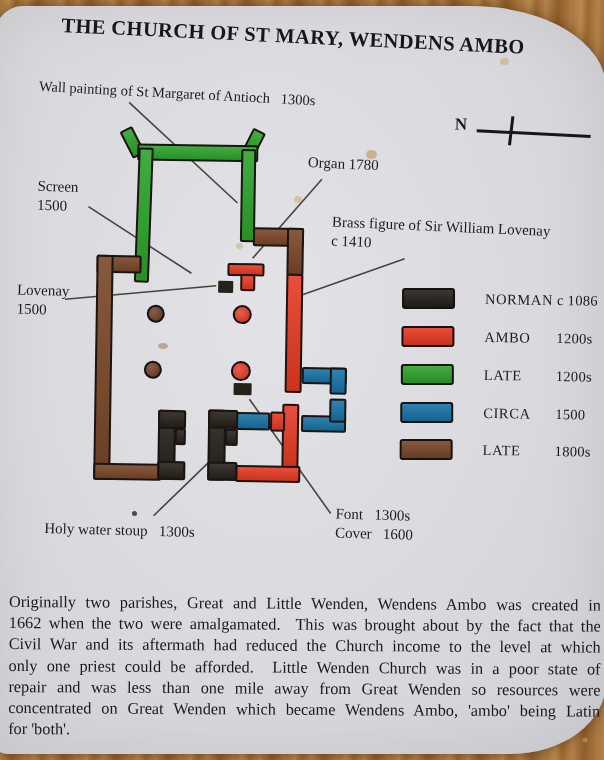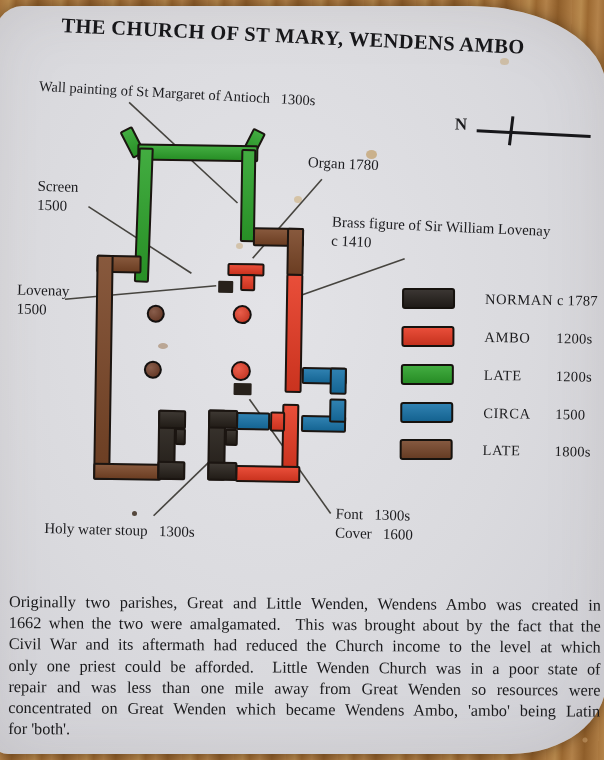--- a/index.html
+++ b/index.html
@@ -154,21 +154,21 @@
     <div class="maplabel t05" style="left:339px;top:504px;">
       <div>Font &nbsp; 1300s</div>
       <div>Cover &nbsp; 1600</div>
     </div>
     <div class="maplabel t05" style="left:48px;top:523px;">Holy water stoup &nbsp; 1300s</div>
 
     <div class="legend">
       <div class="lrow" style="top:3px;">
         <span class="swatch" style="background-color: rgb(36, 31, 27);"></span>
         <span class="lname">NORMAN</span>
-        <span class="ldate">c 1787</span>
+        <span class="ldate">c 1086</span>
       </div>
       <div class="lrow" style="top:41px;">
         <span class="swatch" style="background-color: rgb(230, 58, 35);"></span>
         <span class="lname">AMBO</span>
         <span class="ldate">1200s</span>
       </div>
       <div class="lrow" style="top:79px;">
         <span class="swatch" style="background-color: rgb(45, 163, 43);"></span>
         <span class="lname">LATE</span>
         <span class="ldate">1200s</span>

